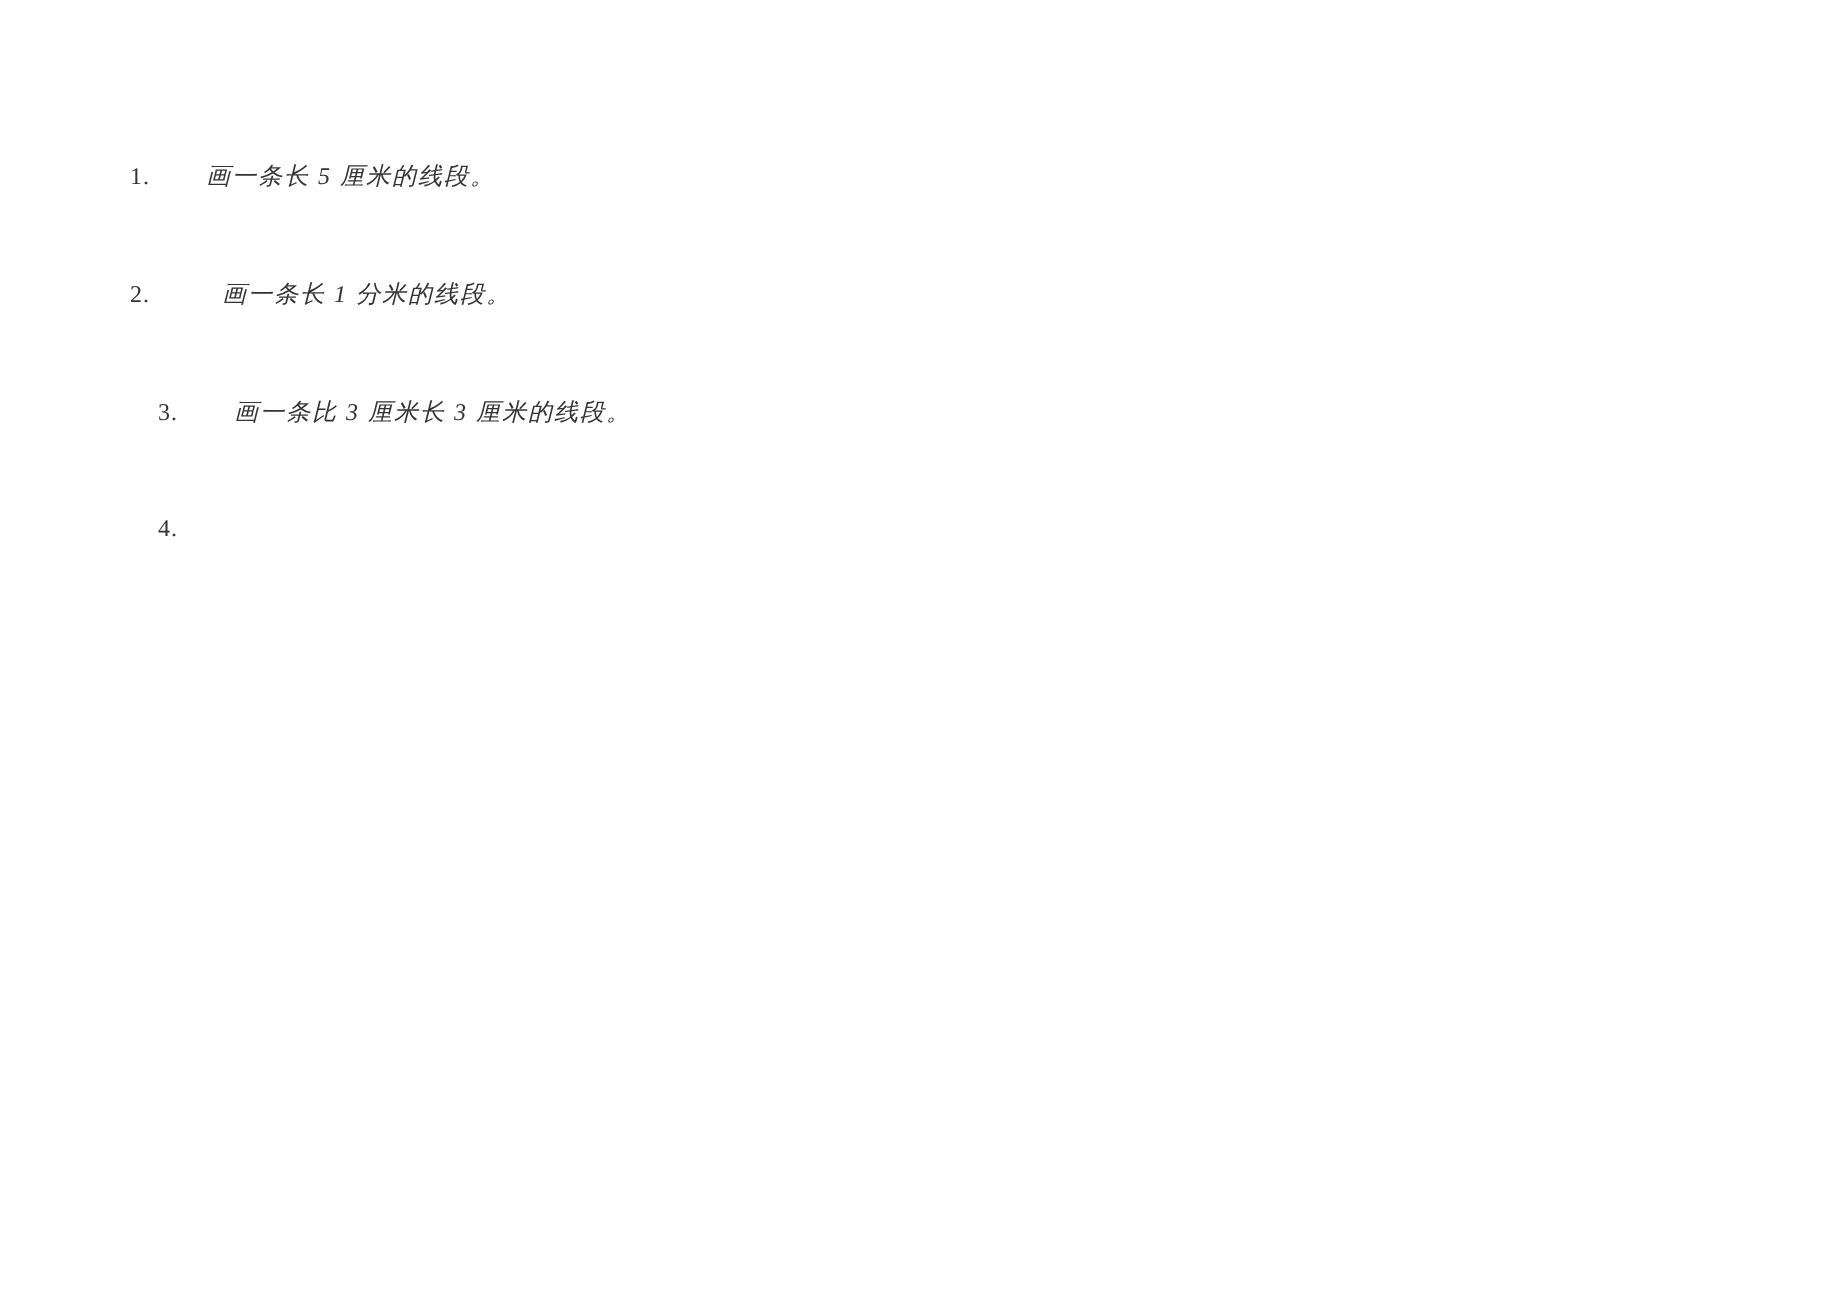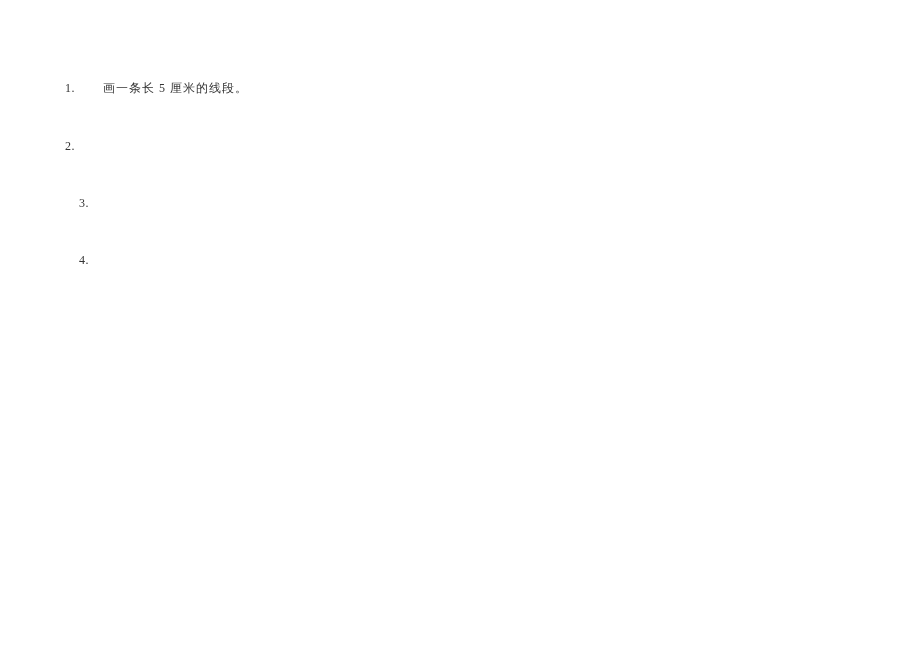--- a/index.html
+++ b/index.html
@@ -27,37 +27,40 @@
     .item-3 { margin-left: 14px; }
     .item-4 { margin-left: 14px; }
     .num {
       min-width: 28px;
       color: #333333;
       letter-spacing: 0.5px;
     }
     .text {
       color: #333333;
       letter-spacing: 1px;
+      font-style: italic;
     }
     .item-1 .num { margin-right: 10px; }
     .item-2 .num { margin-right: 18px; }
     .item-3 .num { margin-right: 10px; }
     .item-4 .num { margin-right: 10px; }
   </style>
 </head>
 <body>
 
 <div class="item item-1">
   <span class="num">1.</span>
   <span class="text">画一条长 5 厘米的线段。</span>
 </div>
 
 <div class="item item-2">
   <span class="num">2.</span>
+  <span class="text">画一条长 1 分米的线段。</span>
 </div>
 
 <div class="item item-3">
   <span class="num">3.</span>
+  <span class="text">画一条比 3 厘米长 3 厘米的线段。</span>
 </div>
 
 <div class="item item-4">
   <span class="num">4.</span>
 </div>
 
 </body></html>

